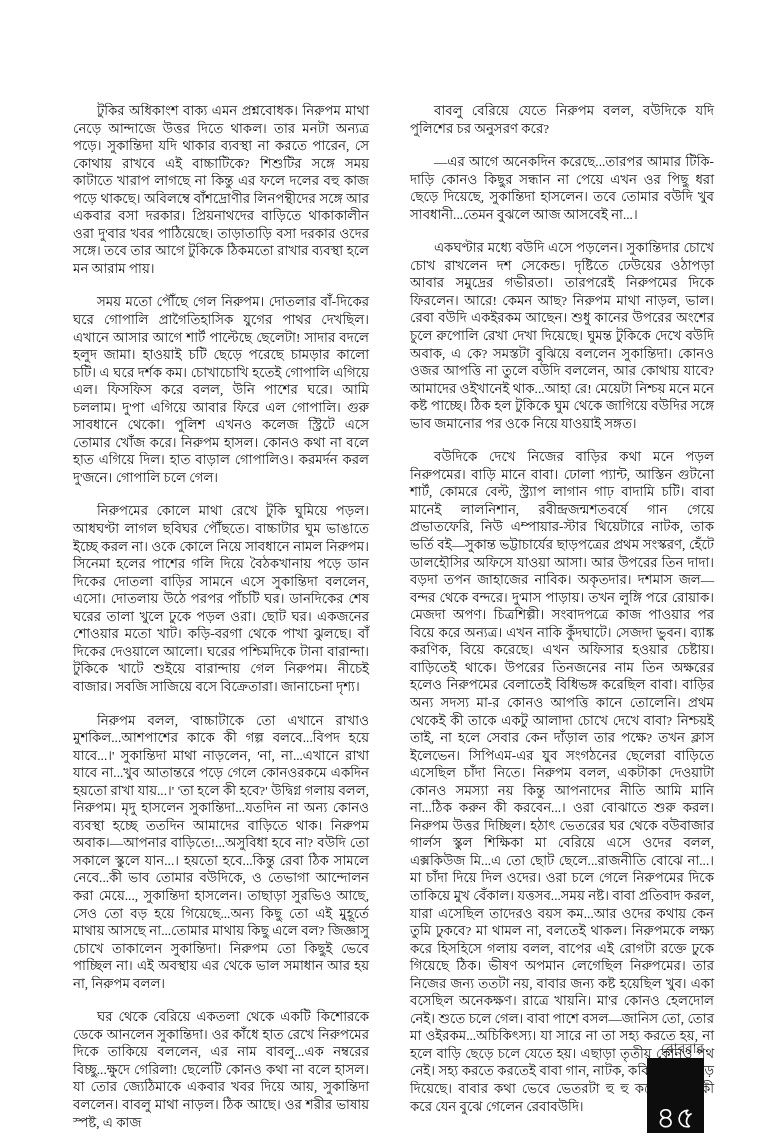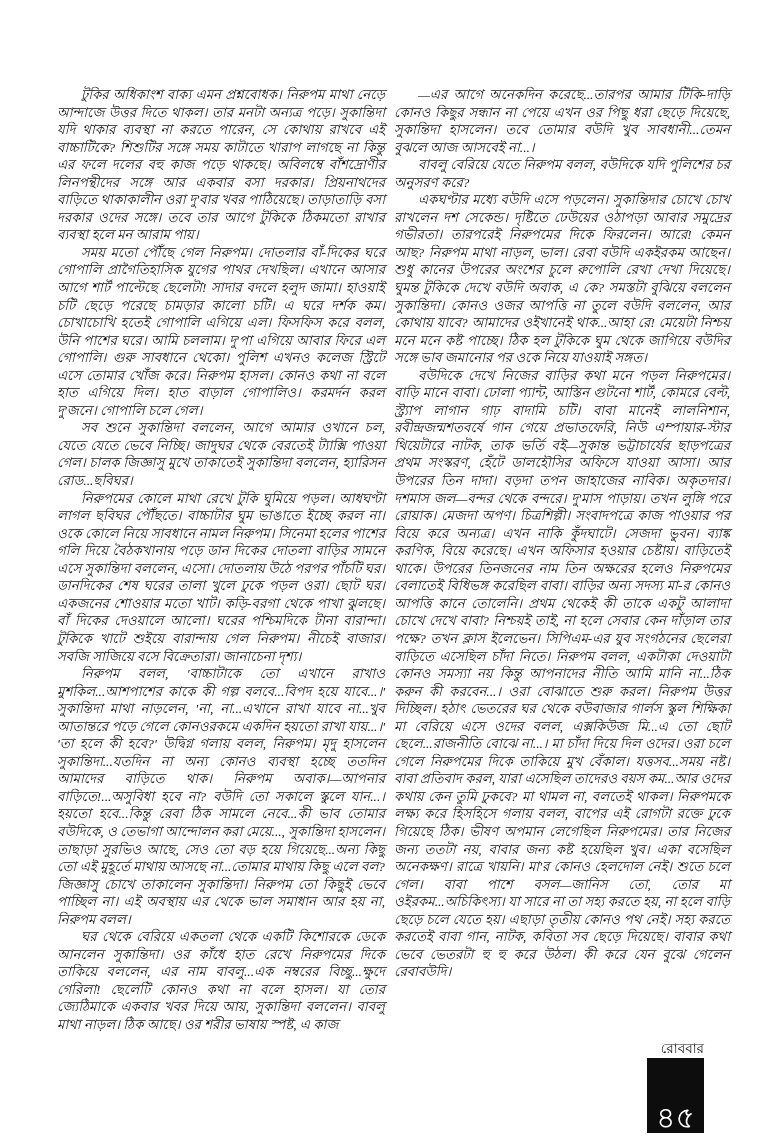--- a/index.html
+++ b/index.html
@@ -20,23 +20,22 @@
     position: absolute;
     top: 86px;
     font-size: 13.3px;
     line-height: 17.55px;
     text-align: justify;
     text-justify: inter-word;
   }
   .column-left  { left: 57px;  width: 328px; }
   .column-right { left: 394px; width: 336px; }
   .para {
-    margin: 0;
+    margin: 16px;
     padding: 0;
-    font-style: italic;
   }
   .para.indent { text-indent: 24px; }
   .footer-magazine {
     position: absolute;
     left: 610px;
     top: 1038px;
     width: 94px;
     text-align: right;
     font-size: 13.5px;
     color: #1a1a1a;
@@ -57,29 +56,28 @@
   }
 </style>
 </head>
 <body>
 
 <div class="page">
 
   <div class="column column-left">
       <p class="para indent">টুকির অধিকাংশ বাক্য এমন প্রশ্নবোধক। নিরুপম মাথা নেড়ে আন্দাজে উত্তর দিতে থাকল। তার মনটা অন্যত্র পড়ে। সুকান্তিদা যদি থাকার ব্যবস্থা না করতে পারেন, সে কোথায় রাখবে এই বাচ্চাটিকে? শিশুটির সঙ্গে সময় কাটাতে খারাপ লাগছে না কিন্তু এর ফলে দলের বহু কাজ পড়ে থাকছে। অবিলম্বে বাঁশদ্রোণীর লিনপন্থীদের সঙ্গে আর একবার বসা দরকার। প্রিয়নাথদের বাড়িতে থাকাকালীন ওরা দু'বার খবর পাঠিয়েছে। তাড়াতাড়ি বসা দরকার ওদের সঙ্গে। তবে তার আগে টুকিকে ঠিকমতো রাখার ব্যবস্থা হলে মন আরাম পায়।</p>
       <p class="para indent">সময় মতো পৌঁছে গেল নিরুপম। দোতলার বাঁ-দিকের ঘরে গোপালি প্রাগৈতিহাসিক যুগের পাথর দেখছিল। এখানে আসার আগে শার্ট পাল্টেছে ছেলেটা! সাদার বদলে হলুদ জামা। হাওয়াই চটি ছেড়ে পরেছে চামড়ার কালো চটি। এ ঘরে দর্শক কম। চোখাচোখি হতেই গোপালি এগিয়ে এল। ফিসফিস করে বলল, উনি পাশের ঘরে। আমি চললাম। দু'পা এগিয়ে আবার ফিরে এল গোপালি। গুরু সাবধানে থেকো। পুলিশ এখনও কলেজ স্ট্রিটে এসে তোমার খোঁজ করে। নিরুপম হাসল। কোনও কথা না বলে হাত এগিয়ে দিল। হাত বাড়াল গোপালিও। করমর্দন করল দু'জনে। গোপালি চলে গেল।</p>
-      <p class="para indent">সব শুনে সুকান্তিদা বললেন, আগে আমার ওখানে চল, যেতে যেতে ভেবে নিচ্ছি। জাদুঘর থেকে বেরতেই ট্যাক্সি পাওয়া গেল। চালক জিজ্ঞাসু মুখে তাকাতেই সুকান্তিদা বললেন, হ্যারিসন রোড...ছবিঘর।</p>
       <p class="para indent">নিরুপমের কোলে মাথা রেখে টুকি ঘুমিয়ে পড়ল। আধঘণ্টা লাগল ছবিঘর পৌঁছতে। বাচ্চাটার ঘুম ভাঙাতে ইচ্ছে করল না। ওকে কোলে নিয়ে সাবধানে নামল নিরুপম। সিনেমা হলের পাশের গলি দিয়ে বৈঠকখানায় পড়ে ডান দিকের দোতলা বাড়ির সামনে এসে সুকান্তিদা বললেন, এসো। দোতলায় উঠে পরপর পাঁচটি ঘর। ডানদিকের শেষ ঘরের তালা খুলে ঢুকে পড়ল ওরা। ছোট ঘর। একজনের শোওয়ার মতো খাট। কড়ি-বরগা থেকে পাখা ঝুলছে। বাঁ দিকের দেওয়ালে আলো। ঘরের পশ্চিমদিকে টানা বারান্দা। টুকিকে খাটে শুইয়ে বারান্দায় গেল নিরুপম। নীচেই বাজার। সবজি সাজিয়ে বসে বিক্রেতারা। জানাচেনা দৃশ্য।</p>
       <p class="para indent">নিরুপম বলল, 'বাচ্চাটাকে তো এখানে রাখাও মুশকিল...আশপাশের কাকে কী গল্প বলবে...বিপদ হয়ে যাবে...।' সুকান্তিদা মাথা নাড়লেন, 'না, না...এখানে রাখা যাবে না...খুব আতান্তরে পড়ে গেলে কোনওরকমে একদিন হয়তো রাখা যায়...।' 'তা হলে কী হবে?' উদ্বিগ্ন গলায় বলল, নিরুপম। মৃদু হাসলেন সুকান্তিদা...যতদিন না অন্য কোনও ব্যবস্থা হচ্ছে ততদিন আমাদের বাড়িতে থাক। নিরুপম অবাক।—আপনার বাড়িতে!...অসুবিধা হবে না? বউদি তো সকালে স্কুলে যান...। হয়তো হবে...কিন্তু রেবা ঠিক সামলে নেবে...কী ভাব তোমার বউদিকে, ও তেভাগা আন্দোলন করা মেয়ে..., সুকান্তিদা হাসলেন। তাছাড়া সুরভিও আছে, সেও তো বড় হয়ে গিয়েছে...অন্য কিছু তো এই মুহূর্তে মাথায় আসছে না...তোমার মাথায় কিছু এলে বল? জিজ্ঞাসু চোখে তাকালেন সুকান্তিদা। নিরুপম তো কিছুই ভেবে পাচ্ছিল না। এই অবস্থায় এর থেকে ভাল সমাধান আর হয় না, নিরুপম বলল।</p>
       <p class="para indent">ঘর থেকে বেরিয়ে একতলা থেকে একটি কিশোরকে ডেকে আনলেন সুকান্তিদা। ওর কাঁধে হাত রেখে নিরুপমের দিকে তাকিয়ে বললেন, এর নাম বাবলু...এক নম্বরের বিচ্ছু...ক্ষুদে গেরিলা! ছেলেটি কোনও কথা না বলে হাসল। যা তোর জ্যেঠিমাকে একবার খবর দিয়ে আয়, সুকান্তিদা বললেন। বাবলু মাথা নাড়ল। ঠিক আছে। ওর শরীর ভাষায় স্পষ্ট, এ কাজ</p>
     </div>
 
   <div class="column column-right">
+      <p class="para indent">বাবলু বেরিয়ে যেতে নিরুপম বলল, বউদিকে যদি পুলিশের চর অনুসরণ করে?</p>
       <p class="para indent">—এর আগে অনেকদিন করেছে...তারপর আমার টিকি-দাড়ি কোনও কিছুর সন্ধান না পেয়ে এখন ওর পিছু ধরা ছেড়ে দিয়েছে, সুকান্তিদা হাসলেন। তবে তোমার বউদি খুব সাবধানী...তেমন বুঝলে আজ আসবেই না...।</p>
-      <p class="para indent">বাবলু বেরিয়ে যেতে নিরুপম বলল, বউদিকে যদি পুলিশের চর অনুসরণ করে?</p>
       <p class="para indent">একঘণ্টার মধ্যে বউদি এসে পড়লেন। সুকান্তিদার চোখে চোখ রাখলেন দশ সেকেন্ড। দৃষ্টিতে ঢেউয়ের ওঠাপড়া আবার সমুদ্রের গভীরতা। তারপরেই নিরুপমের দিকে ফিরলেন। আরে! কেমন আছ? নিরুপম মাথা নাড়ল, ভাল। রেবা বউদি একইরকম আছেন। শুধু কানের উপরের অংশের চুলে রুপোলি রেখা দেখা দিয়েছে। ঘুমন্ত টুকিকে দেখে বউদি অবাক, এ কে? সমস্তটা বুঝিয়ে বললেন সুকান্তিদা। কোনও ওজর আপত্তি না তুলে বউদি বললেন, আর কোথায় যাবে? আমাদের ওইখানেই থাক...আহা রে! মেয়েটা নিশ্চয় মনে মনে কষ্ট পাচ্ছে। ঠিক হল টুকিকে ঘুম থেকে জাগিয়ে বউদির সঙ্গে ভাব জমানোর পর ওকে নিয়ে যাওয়াই সঙ্গত।</p>
       <p class="para indent">বউদিকে দেখে নিজের বাড়ির কথা মনে পড়ল নিরুপমের। বাড়ি মানে বাবা। ঢোলা প্যান্ট, আস্তিন গুটনো শার্ট, কোমরে বেল্ট, স্ট্র্যাপ লাগান গাঢ় বাদামি চটি। বাবা মানেই লালনিশান, রবীন্দ্রজন্মশতবর্ষে গান গেয়ে প্রভাতফেরি, নিউ এম্পায়ার-স্টার থিয়েটারে নাটক, তাক ভর্তি বই—সুকান্ত ভট্টাচার্যের ছাড়পত্রের প্রথম সংস্করণ, হেঁটে ডালহৌসির অফিসে যাওয়া আসা। আর উপরের তিন দাদা। বড়দা তপন জাহাজের নাবিক। অকৃতদার। দশমাস জল—বন্দর থেকে বন্দরে। দু'মাস পাড়ায়। তখন লুঙ্গি পরে রোয়াক। মেজদা অপণ। চিত্রশিল্পী। সংবাদপত্রে কাজ পাওয়ার পর বিয়ে করে অন্যত্র। এখন নাকি কুঁদঘাটে। সেজদা ভুবন। ব্যাঙ্ক করণিক, বিয়ে করেছে। এখন অফিসার হওয়ার চেষ্টায়। বাড়িতেই থাকে। উপরের তিনজনের নাম তিন অক্ষরের হলেও নিরুপমের বেলাতেই বিধিভঙ্গ করেছিল বাবা। বাড়ির অন্য সদস্য মা-র কোনও আপত্তি কানে তোলেনি। প্রথম থেকেই কী তাকে একটু আলাদা চোখে দেখে বাবা? নিশ্চয়ই তাই, না হলে সেবার কেন দাঁড়াল তার পক্ষে? তখন ক্লাস ইলেভেন। সিপিএম-এর যুব সংগঠনের ছেলেরা বাড়িতে এসেছিল চাঁদা নিতে। নিরুপম বলল, একটাকা দেওয়াটা কোনও সমস্যা নয় কিন্তু আপনাদের নীতি আমি মানি না...ঠিক করুন কী করবেন...। ওরা বোঝাতে শুরু করল। নিরুপম উত্তর দিচ্ছিল। হঠাৎ ভেতরের ঘর থেকে বউবাজার গার্লস স্কুল শিক্ষিকা মা বেরিয়ে এসে ওদের বলল, এক্সকিউজ মি...এ তো ছোট ছেলে...রাজনীতি বোঝে না...। মা চাঁদা দিয়ে দিল ওদের। ওরা চলে গেলে নিরুপমের দিকে তাকিয়ে মুখ বেঁকাল। যত্তসব...সময় নষ্ট। বাবা প্রতিবাদ করল, যারা এসেছিল তাদেরও বয়স কম...আর ওদের কথায় কেন তুমি ঢুকবে? মা থামল না, বলতেই থাকল। নিরুপমকে লক্ষ্য করে হিসহিসে গলায় বলল, বাপের এই রোগটা রক্তে ঢুকে গিয়েছে ঠিক। ভীষণ অপমান লেগেছিল নিরুপমের। তার নিজের জন্য ততটা নয়, বাবার জন্য কষ্ট হয়েছিল খুব। একা বসেছিল অনেকক্ষণ। রাত্রে খায়নি। মা'র কোনও হেলদোল নেই। শুতে চলে গেল। বাবা পাশে বসল—জানিস তো, তোর মা ওইরকম...অচিকিৎস্য। যা সারে না তা সহ্য করতে হয়, না হলে বাড়ি ছেড়ে চলে যেতে হয়। এছাড়া তৃতীয় কোনও পথ নেই। সহ্য করতে করতেই বাবা গান, নাটক, কবিতা সব ছেড়ে দিয়েছে। বাবার কথা ভেবে ভেতরটা হু হু করে উঠল। কী করে যেন বুঝে গেলেন রেবাবউদি।</p>
     </div>
 
   <div class="footer-magazine">রোববার</div>
 
   <div class="footer-pagenum-box">
     <span>৪৫</span>
   </div>
 

